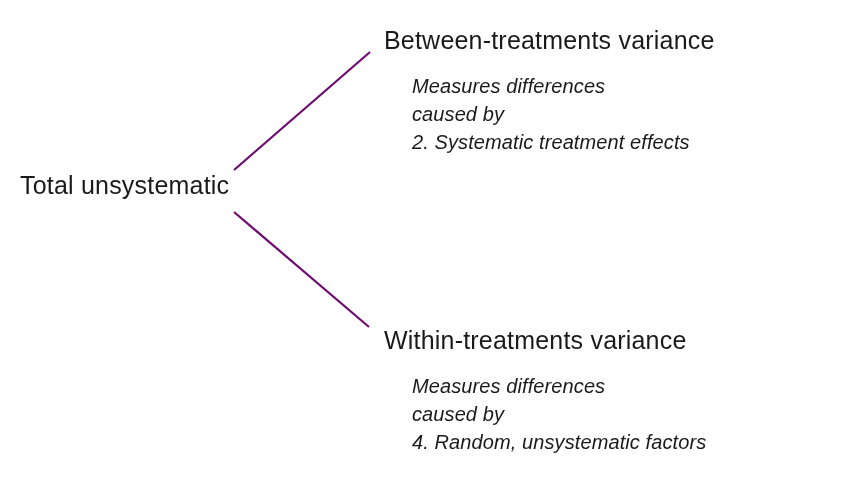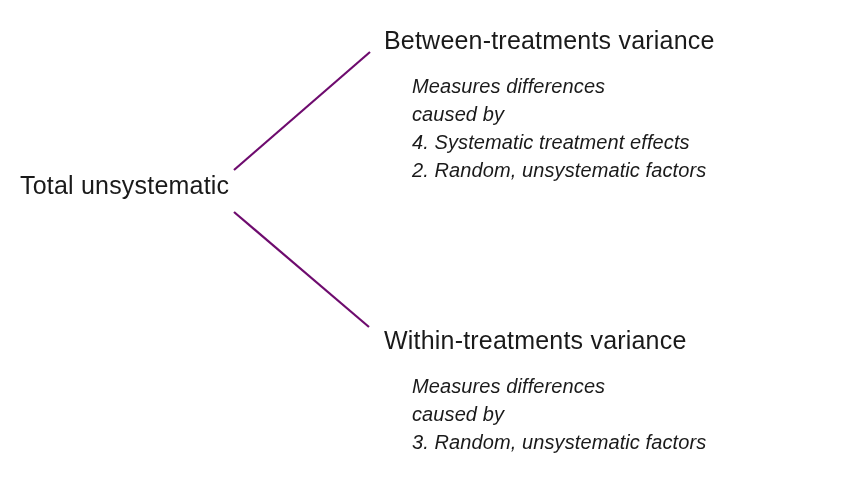--- a/index.html
+++ b/index.html
@@ -82,25 +82,24 @@
     <line x1="234" y1="212" x2="369" y2="327" stroke="#6E0B6E" stroke-width="2.2" stroke-linecap="butt"></line>
   </svg>
 
   <div class="node-title" id="root-label" style="color: rgb(26, 26, 26);">Total unsystematic</div>
 
   <div class="node-title" id="branch-upper-title" style="color: rgb(26, 26, 26);">Between-treatments variance</div>
 
   <div class="detail-block" id="branch-upper-detail" style="color: rgb(26, 26, 26);">
     <span class="detail-line">Measures differences</span>
     <span class="detail-line">caused by</span>
-    <span class="detail-line">4. Systematic treatment effects</span>
-    <span class="detail-line">2. Random, unsystematic factors</span>
+    <span class="detail-line">2. Systematic treatment effects</span>
   </div>
 
   <div class="node-title" id="branch-lower-title" style="color: rgb(26, 26, 26);">Within-treatments variance</div>
 
   <div class="detail-block" id="branch-lower-detail" style="color: rgb(26, 26, 26);">
     <span class="detail-line">Measures differences</span>
     <span class="detail-line">caused by</span>
-    <span class="detail-line">3. Random, unsystematic factors</span>
+    <span class="detail-line">4. Random, unsystematic factors</span>
   </div>
 
 </div>
 
 </body></html>

